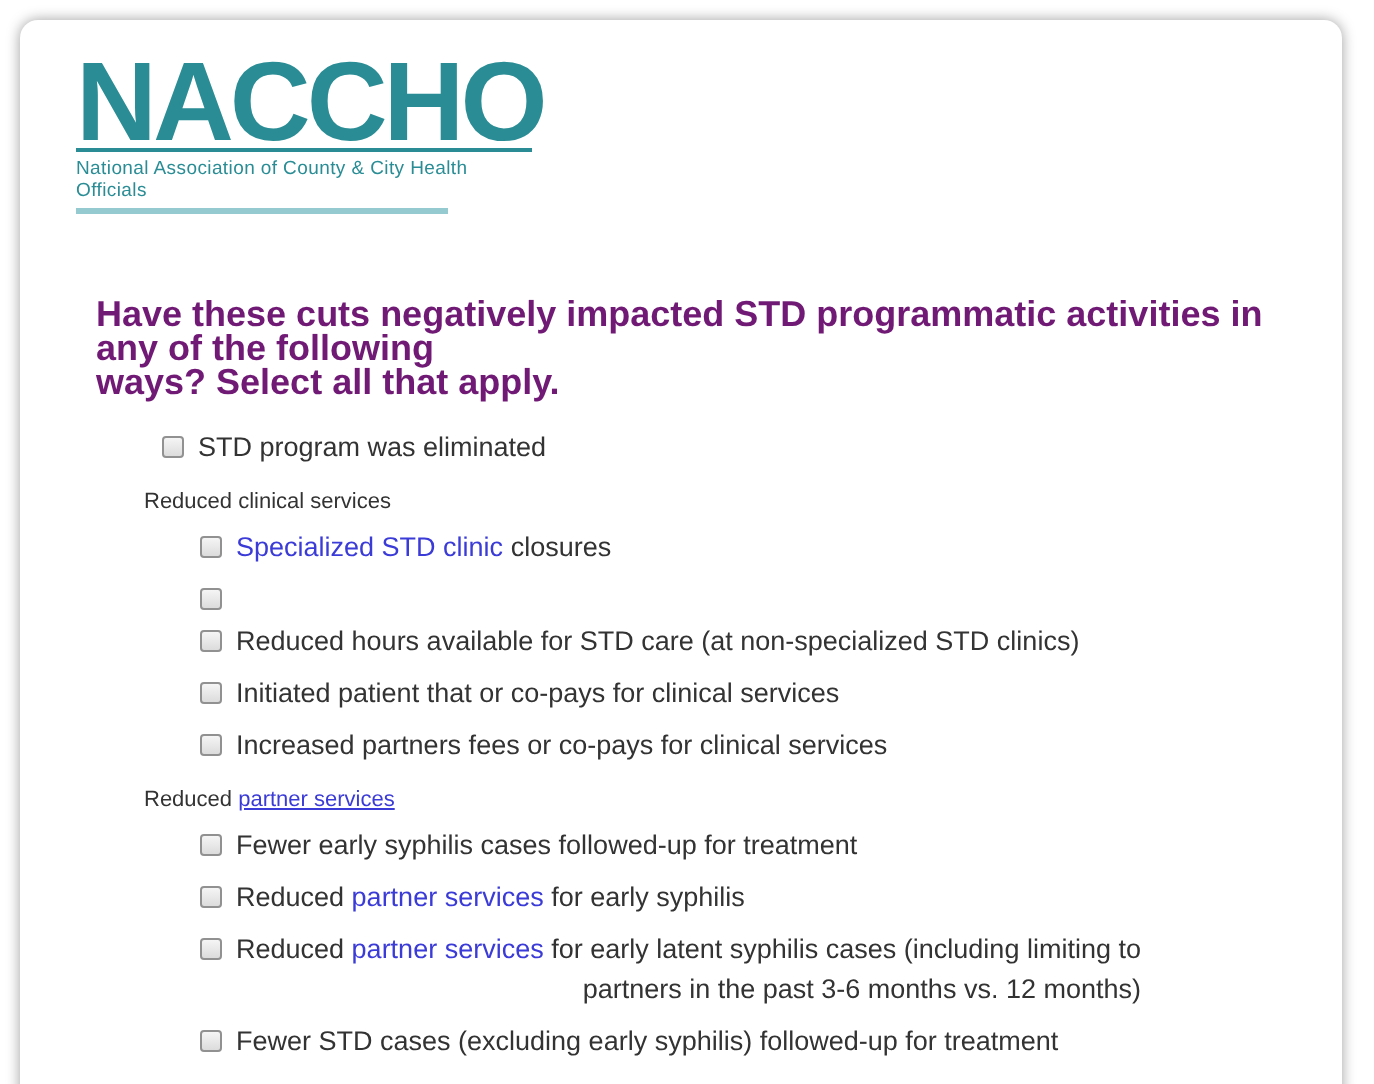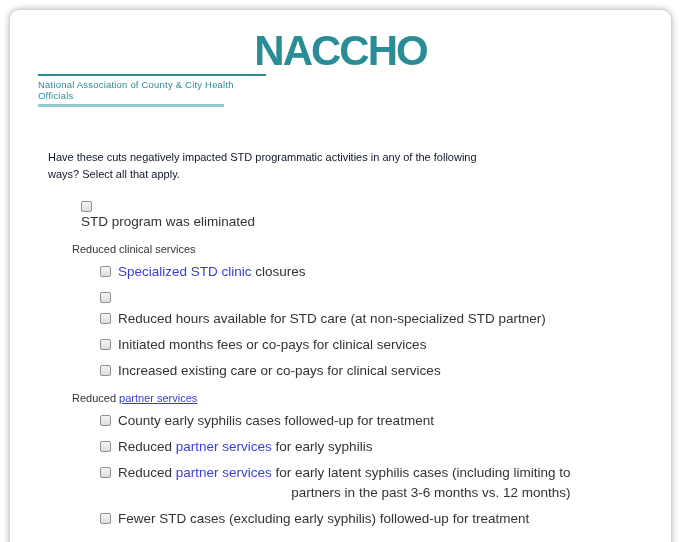--- a/index.html
+++ b/index.html
@@ -15,58 +15,57 @@
     width: 661px; height: 580px;
     background: #ffffff;
     border-radius: 9px;
     box-shadow: 0 0 7px rgba(0,0,0,0.38);
   }
   .content { padding: 22px 28px 0 28px; }
 
   
   .logo-title {
     color: #2a8d95;
-    font-size: 42px;
+    font-size: 56px;
     font-weight: bold;
     letter-spacing: -2px;
     line-height: 38px;
-    text-align: center;
   }
   .logo-rule  { width: 228px; height: 2px; background: #2a8d95; margin-top: 4px; }
   .logo-tagline {
     color: #2a8d95;
     font-size: 9.5px;
     letter-spacing: 0.2px;
     margin-top: 3px;
     width: 230px;
   }
   .logo-rule2 { width: 186px; height: 3px; background: #94cad0; margin-top: 3px; }
 
   
   .question {
     margin: 42px 0 0 10px;
-    color: #0f172a;
-    font-size: 11px;
-    font-weight: normal;
+    color: #701a75;
+    font-size: 18px;
+    font-weight: bold;
     line-height: 17px;
     white-space: pre-line;
     width: 600px;
   }
 
   
   .options { margin-top: 14px; }
   .opt {
     display: flex;
     align-items: flex-start;
     margin-top: 6px;
     color: #333333;
     font-size: 13.5px;
     line-height: 20px;
   }
-  .opt-l1 { padding-left: 43px; flex-direction: column; }
+  .opt-l1 { padding-left: 43px; }
   .opt-l2 { padding-left: 62px; text-align: right; }
   .cb {
     flex: 0 0 auto;
     width: 11px; height: 11px;
     margin: 4px 7px 0 0;
     border: 1px solid #919191;
     border-radius: 2px;
     background: linear-gradient(#f5f5f5, #dcdcdc);
   }
   .opt-label { white-space: pre-line; max-width: 470px; }
@@ -104,34 +103,34 @@
         <div class="section-header"><span class="">Reduced clinical services</span></div>
         <div class="opt opt-l2">
           <span class="cb"></span>
           <span class="opt-label"><span class="link">Specialized STD clinic</span><span class=""> closures</span></span>
         </div>
         <div class="opt opt-l2">
           <span class="cb"></span>
         </div>
         <div class="opt opt-l2">
           <span class="cb"></span>
-          <span class="opt-label"><span class="">Reduced hours available for STD care (at non-specialized STD partner)</span></span>
+          <span class="opt-label"><span class="">Reduced hours available for STD care (at non-specialized STD clinics)</span></span>
         </div>
         <div class="opt opt-l2">
           <span class="cb"></span>
-          <span class="opt-label"><span class="">Initiated months fees or co-pays for clinical services</span></span>
+          <span class="opt-label"><span class="">Initiated patient that or co-pays for clinical services</span></span>
         </div>
         <div class="opt opt-l2">
           <span class="cb"></span>
-          <span class="opt-label"><span class="">Increased existing care or co-pays for clinical services</span></span>
+          <span class="opt-label"><span class="">Increased partners fees or co-pays for clinical services</span></span>
         </div>
         <div class="section-header"><span class="">Reduced </span><span class="link">partner services</span></div>
         <div class="opt opt-l2">
           <span class="cb"></span>
-          <span class="opt-label"><span class="">County early syphilis cases followed-up for treatment</span></span>
+          <span class="opt-label"><span class="">Fewer early syphilis cases followed-up for treatment</span></span>
         </div>
         <div class="opt opt-l2">
           <span class="cb"></span>
           <span class="opt-label"><span class="">Reduced </span><span class="link">partner services</span><span class=""> for early syphilis</span></span>
         </div>
         <div class="opt opt-l2">
           <span class="cb"></span>
           <span class="opt-label"><span class="">Reduced </span><span class="link">partner services</span><span class=""> for early latent syphilis cases (including limiting to
 partners in the past 3-6 months vs. 12 months)</span></span>
         </div>

